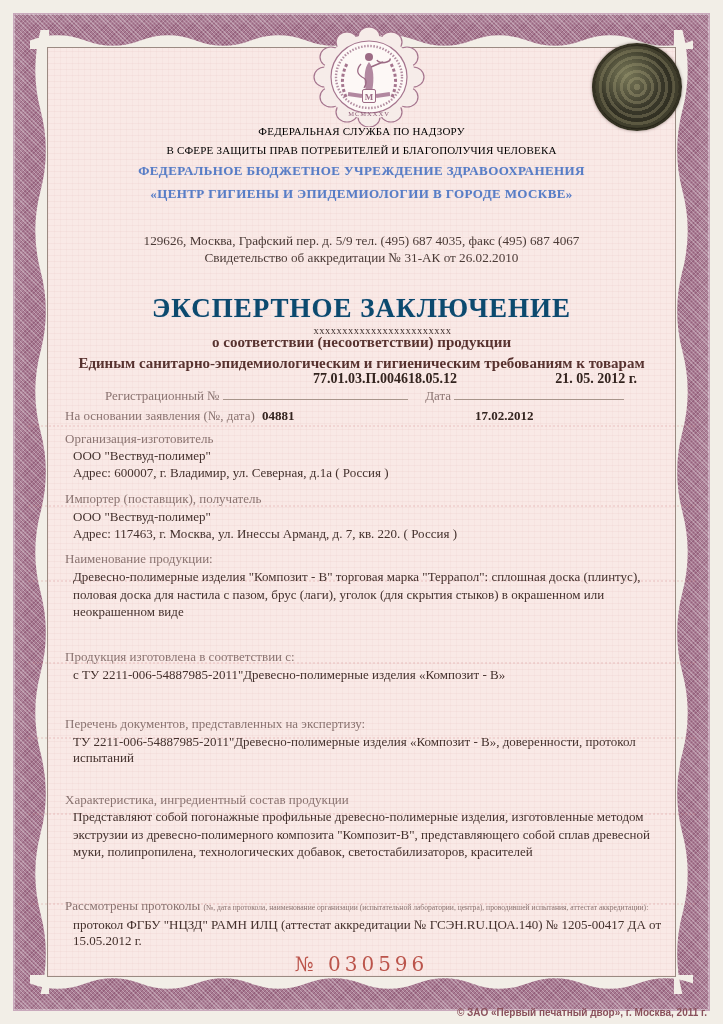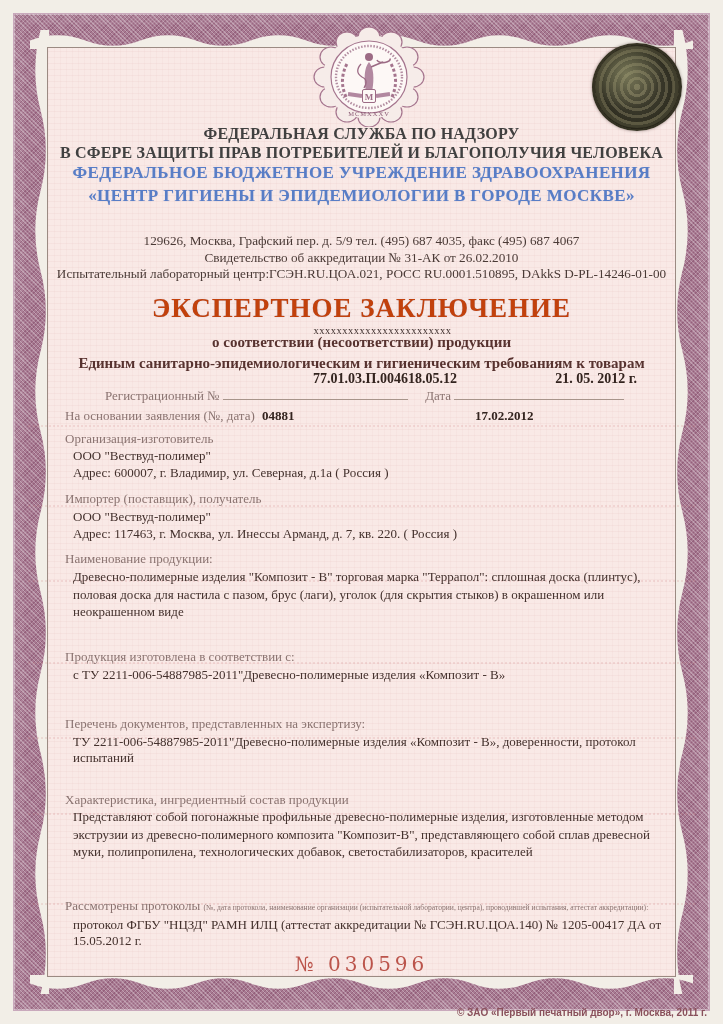--- a/index.html
+++ b/index.html
@@ -34,25 +34,25 @@
       repeating-linear-gradient(0deg,  rgba(214,160,158,.10) 0 1px, transparent 1px 6px),
       repeating-linear-gradient(90deg, rgba(214,160,158,.07) 0 1px, transparent 1px 6px);
     border:1px solid #9b8a82;
   }
   .content { position:absolute; inset:47px; font-size:13px; color:#43302c; }
   .abs { position:absolute; }
   .ctr { left:0; right:0; text-align:center; }
   .lbl { color:#8a7370; }
   .dark { color:#43302c; }
   .b { font-weight:bold; color:#33241f; }
-  .hdr-small { font-size:16px; font-weight:bold; color:#404040; letter-spacing:.2px; }
-  .hdr-blue  { font-size:17px;  font-weight:bold; color:#587dc6; letter-spacing:.4px;
+  .hdr-small { font-size:11px; font-weight:normal; color:#000000; letter-spacing:.2px; }
+  .hdr-blue  { font-size:13px;  font-weight:bold; color:#587dc6; letter-spacing:.4px;
                text-shadow:0 0 1px rgba(120,150,210,.35); }
   .addr { font-size:13.2px; color:#4a3a36; }
-  .main-title { font-size:27px; font-weight:bold; color:#c2410c; letter-spacing:1px;
+  .main-title { font-size:27px; font-weight:bold; color:#0c4a6e; letter-spacing:1px;
                 text-shadow:0 0 1px rgba(110,140,205,.4); }
   .sub { font-size:15px; font-weight:bold; color:#57322f; }
   .struck { position:relative; display:inline-block; }
   .strike-xs { position:absolute; left:-4px; top:-9px; width:108%; font-size:10.5px;
                font-weight:normal; color:#3c2d2b; letter-spacing:.5px; white-space:nowrap; }
   .uline { display:inline-block; border-bottom:1px solid #a7948a; height:14px; }
   .sec-line { position:absolute; left:28px; right:28px; border-top:2px dotted rgba(210,135,135,.20); }
   .serial { font-size:20px; letter-spacing:4px; color:#bb544b; font-family:"DejaVu Serif",serif; }
   .copyright { position:absolute; right:16px; top:1007px; font-size:10px; font-weight:bold;
                color:#89505b; font-family:"Liberation Sans",sans-serif;margin-left:35px; }
@@ -139,21 +139,20 @@
 
 <div class="content">
 
   <div class="abs ctr hdr-small" style="top:78px">ФЕДЕРАЛЬНАЯ СЛУЖБА ПО НАДЗОРУ</div>
   <div class="abs ctr hdr-small" style="top:97px">В СФЕРЕ ЗАЩИТЫ ПРАВ ПОТРЕБИТЕЛЕЙ И БЛАГОПОЛУЧИЯ  ЧЕЛОВЕКА</div>
   <div class="abs ctr hdr-blue" style="top:116px">ФЕДЕРАЛЬНОЕ БЮДЖЕТНОЕ УЧРЕЖДЕНИЕ ЗДРАВООХРАНЕНИЯ</div>
   <div class="abs ctr hdr-blue" style="top:139px">«ЦЕНТР ГИГИЕНЫ И ЭПИДЕМИОЛОГИИ В ГОРОДЕ МОСКВЕ»</div>
 
   <div class="abs ctr addr" style="top:186px">129626, Москва, Графский пер. д. 5/9 тел. (495) 687 4035, факс (495) 687 4067</div>
   <div class="abs ctr addr" style="top:203px">Свидетельство об аккредитации № 31-АК от 26.02.2010</div>
-  <div class="abs ctr addr" style="top:219px">Испытательный лабораторный центр:ГСЭН.RU.ЦОА.021, РОСС RU.0001.510895, DAkkS D-PL-14246-01-00</div>
 
   <div class="abs ctr main-title" style="top:246px">ЭКСПЕРТНОЕ ЗАКЛЮЧЕНИЕ</div>
 
   <div class="abs ctr sub" style="top:287px">
     <span>о соответствии </span><span class="struck"><span>(несоответствии)</span><span class="strike-xs">хххххххххххххххххххххххх</span></span><span> продукции</span>
   </div>
   <div class="abs ctr sub" style="top:308px">Единым санитарно-эпидемиологическим и гигиеническим требованиям к товарам</div>
 
   <div class="abs b" style="top:324px; left:160px; width:250px; text-align:right; font-size:14px">77.01.03.П.004618.05.12</div>
   <div class="abs b" style="top:324px; left:420px; width:170px; text-align:right; font-size:14px">21. 05. 2012 г.</div>

